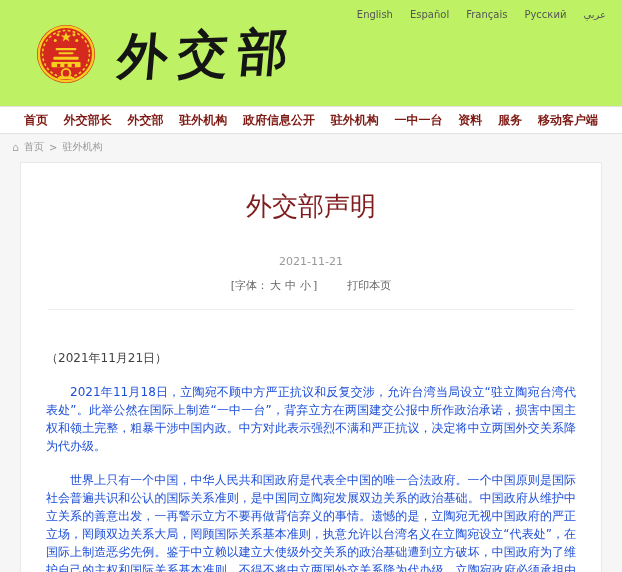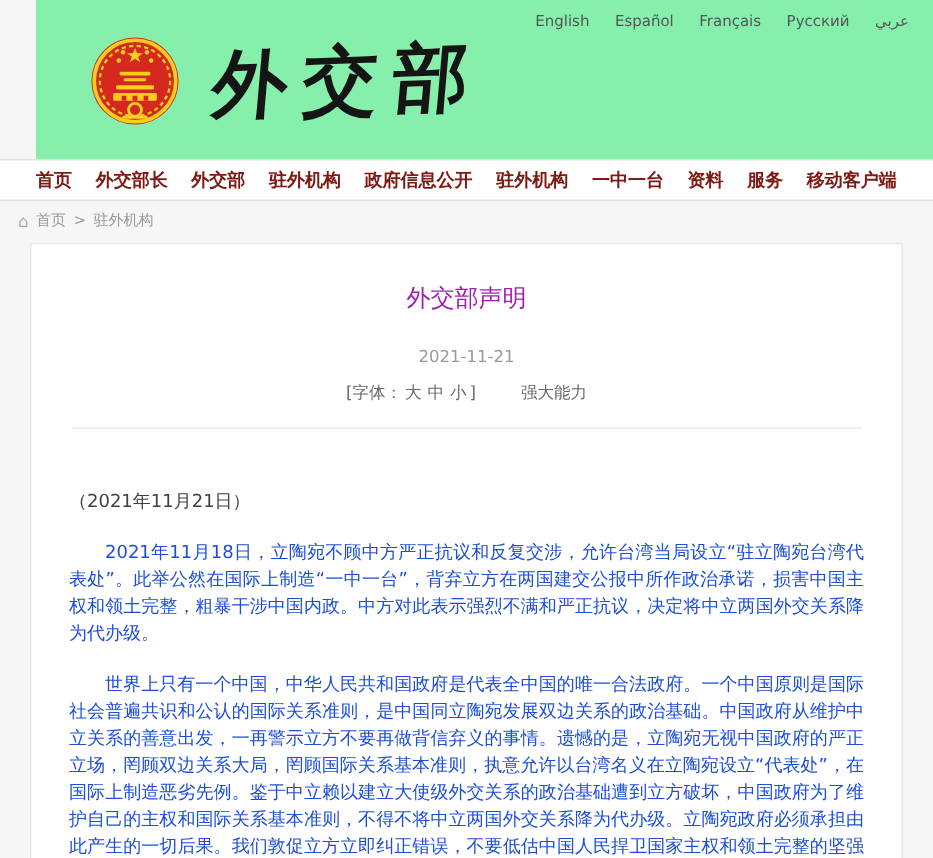--- a/index.html
+++ b/index.html
@@ -4,21 +4,21 @@
 <style>
   * { box-sizing: border-box; }
   html,body { margin:0; padding:0; }
   body {
     width:622px; height:572px; overflow:hidden; position:relative;
     background:#f6f6f6;
     font-family:"DejaVu Sans","Liberation Sans",sans-serif;
     color:#404040;
   }
   
-  .header { background:#86efac; height:106px; position:relative;margin-left:24px; }
+  .header { background:#bef264; height:106px; position:relative; }
   .lang-bar { position:absolute; top:9px; right:16px; display:flex; gap:17px; align-items:center; }
   .lang-link { font-size:10px; color:#555; text-decoration:none; cursor:pointer; }
   .logo-row { position:absolute; left:36px; top:24px; display:flex; align-items:center; }
   .emblem { width:60px; height:60px; display:block; }
   .emblem .red { fill:var(--emblem-red,#d5281e); }
   .emblem .gold { fill:var(--emblem-gold,#f7ce1e); }
   .emblem .gold-stroke { fill:none; stroke:var(--emblem-gold,#f7ce1e); }
   .calligraphy {
     font-family:"DejaVu Serif","Liberation Serif",serif;
     font-size:50px; font-weight:bold; color:#151515; line-height:1;
@@ -38,22 +38,22 @@
   
   .breadcrumb { margin:6px 0 0 12px; height:14px; display:flex; align-items:center; gap:5px; font-size:10px; color:#999; }
   .breadcrumb a { color:#999; text-decoration:none; cursor:pointer; }
   .home-icon { font-size:11px; color:#aaa; line-height:1; }
   
   .card {
     margin:8px auto 0; width:582px; min-height:420px;
     background:#fff; border:1px solid #e9e9e9;
     padding:26px 25px 30px;
   }
-  .article-title { text-align:center; font-size:16px; font-weight:400; color:#a21caf; }
-  .article-date { text-align:center; font-size:11px; color:#999; margin-top:21px; }
+  .article-title { text-align:center; font-size:26px; font-weight:400; color:#7f1d1d; }
+  .article-date { text-align:center; font-size:11px; color:#999; margin-top:31px; }
   .font-row { text-align:center; font-size:11px; color:#666; margin-top:10px; }
   .font-row .opt { margin:0 2px; cursor:pointer; }
   .print-link { margin-left:30px; color:#666; cursor:pointer; text-decoration:none; }
   .divider { border-bottom:1px solid #ececec; margin:16px 2px 0; }
   .dateline { text-align:left; font-size:12px; color:#404040; margin-top:40px; }
   .article-body p {
     font-size:12px; line-height:18px; color:#1d4ed8;
     text-align:justify; text-indent:2em; margin:16px 0 0;
   }
 </style>
@@ -111,21 +111,21 @@
   <a>首页</a>
   <span>&gt;</span>
   <a>驻外机构</a>
 </div>
 
 <div class="card">
   <div class="article-title">外交部声明</div>
   <div class="article-date">2021-11-21</div>
 
   <div class="font-row">
-    <span>[字体：</span><span class="opt">大</span><span class="opt">中</span><span class="opt">小</span><span>]</span><a class="print-link">强大能力</a>
+    <span>[字体：</span><span class="opt">大</span><span class="opt">中</span><span class="opt">小</span><span>]</span><a class="print-link">打印本页</a>
   </div>
 
   <div class="divider"></div>
 
   <div class="dateline">（2021年11月21日）</div>
 
   <div class="article-body">
     <p>2021年11月18日，立陶宛不顾中方严正抗议和反复交涉，允许台湾当局设立“驻立陶宛台湾代表处”。此举公然在国际上制造“一中一台”，背弃立方在两国建交公报中所作政治承诺，损害中国主权和领土完整，粗暴干涉中国内政。中方对此表示强烈不满和严正抗议，决定将中立两国外交关系降为代办级。</p>
     <p>世界上只有一个中国，中华人民共和国政府是代表全中国的唯一合法政府。一个中国原则是国际社会普遍共识和公认的国际关系准则，是中国同立陶宛发展双边关系的政治基础。中国政府从维护中立关系的善意出发，一再警示立方不要再做背信弃义的事情。遗憾的是，立陶宛无视中国政府的严正立场，罔顾双边关系大局，罔顾国际关系基本准则，执意允许以台湾名义在立陶宛设立“代表处”，在国际上制造恶劣先例。鉴于中立赖以建立大使级外交关系的政治基础遭到立方破坏，中国政府为了维护自己的主权和国际关系基本准则，不得不将中立两国外交关系降为代办级。立陶宛政府必须承担由此产生的一切后果。我们敦促立方立即纠正错误，不要低估中国人民捍卫国家主权和领土完整的坚强决心、坚定意志、强大能力。</p>
 

